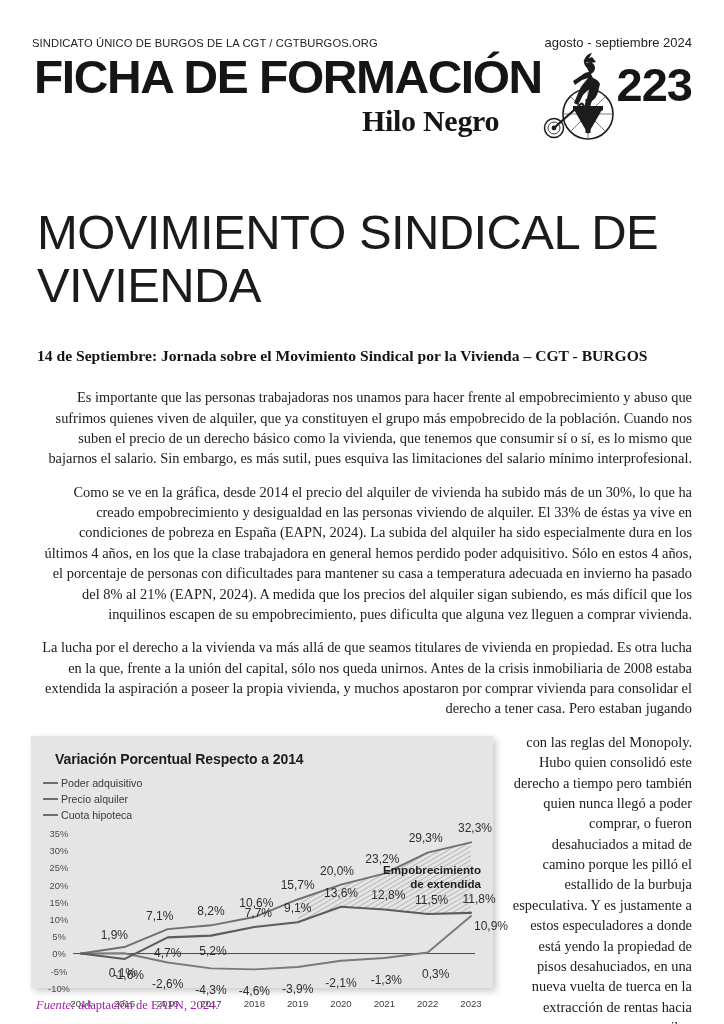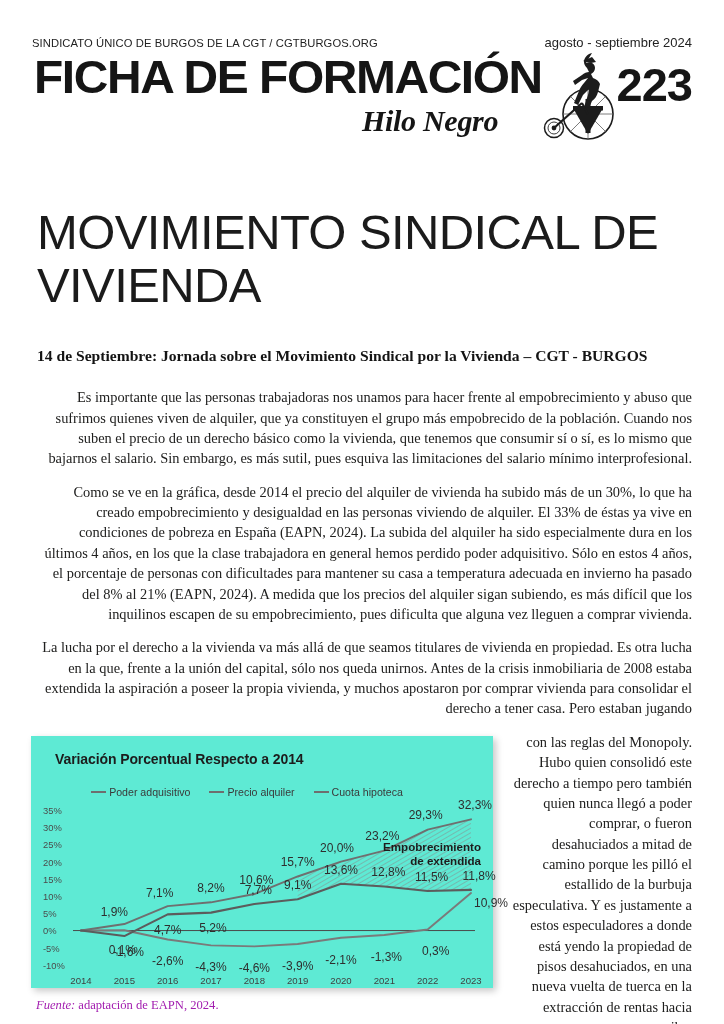--- a/index.html
+++ b/index.html
@@ -62,21 +62,20 @@
     color: #151515;
     transform: scaleX(1.02);
     transform-origin: left top;
   }
   .brand-sub {
     position: absolute;
     left: 330px;
     top: 47px;
     font-family: "Liberation Serif", serif;
     font-weight: bold;
-    font-style: italic;
     font-size: 30px;
     letter-spacing: -0.3px;
     color: #151515;
   }
   .issue-number {
     position: absolute;
     right: 0px;
     top: 0px;
     font-family: "Liberation Sans", sans-serif;
     font-weight: bold;
@@ -147,39 +146,40 @@
     margin: 0 0 12px 0;
   }
 
   
   .chart-card {
     position: absolute;
     left: -1px;
     top: 4px;
     width: 462px;
     height: 252px;
-    background: #5eead4;
+    background: #e5e5e5;
     box-shadow: 3px 3px 7px rgba(0,0,0,0.22);
     box-sizing: border-box;
     padding: 11px 12px 6px 12px;
     font-family: "Liberation Sans", sans-serif;
   }
   .chart-title {
     font-size: 14px;
     font-weight: bold;
     color: #1c1c1c;
     margin: 4px 0 0 12px;
     letter-spacing: -0.1px;
   }
   .chart-legend {
     display: flex;
     justify-content: center;
-    gap: 19px;
-    margin-top: 19px;
+    gap: 4px;
+    margin-top: 10px;
     padding-right: 30px;
+    flex-direction: column;
   }
   .legend-item {
     display: flex;
     align-items: center;
     font-size: 10.6px;
     color: #3a3a3a;
   }
   .legend-swatch {
     display: inline-block;
     width: 15px;
@@ -190,21 +190,21 @@
   .chart-plot {
     position: relative;
     margin-top: 4px;
     width: 438px;
     height: 185px;
   }
   .ylabel {
     position: absolute;
     font-size: 9.4px;
     color: #4b4b4b;
-    text-align: left;
+    text-align: center;
     width: 32px;
     transform: translateY(-50%);
   }
   .xlabel {
     position: absolute;
     font-size: 9.6px;
     color: #3f3f3f;
     transform: translateX(-50%);
     bottom: 1px;
   }

